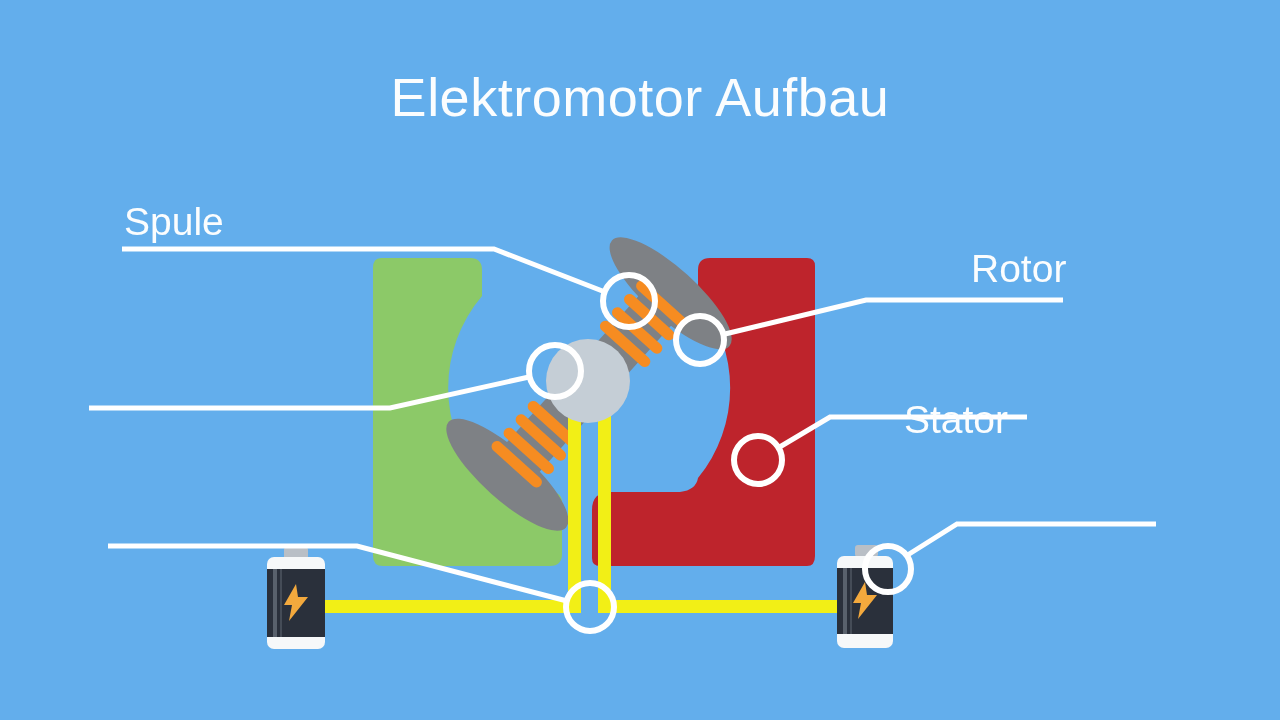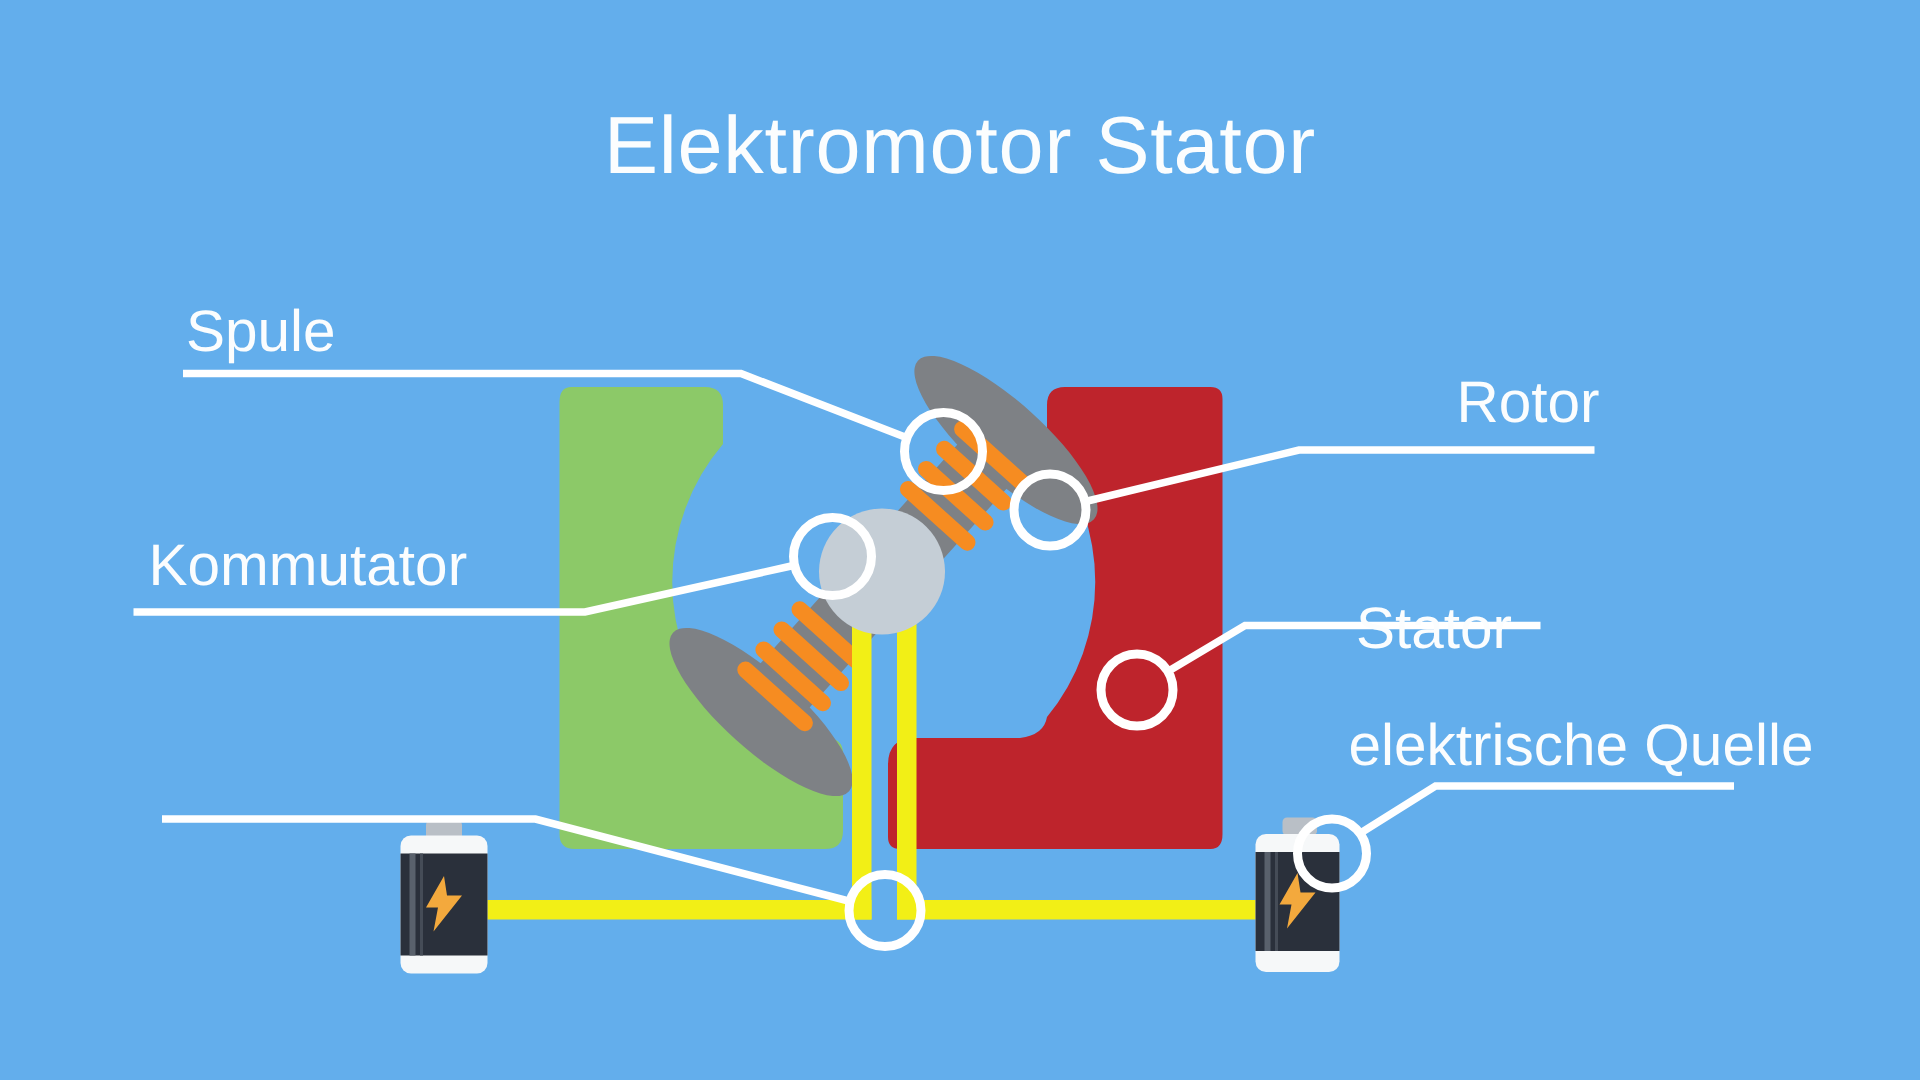--- a/index.html
+++ b/index.html
@@ -22,21 +22,21 @@
   .lbl-kommutator{left:99px;top:358px;}
   .lbl-stator{left:904px;top:380px;margin-top:20px;}
   .lbl-buersten{left:124px;top:496px;}
   .lbl-quelle{left:899px;top:478px;}
 </style>
 </head>
 <body>
 
 <div class="stage">
 
-  <div class="title">Elektromotor Stator</div>
+  <div class="title">Elektromotor Aufbau</div>
 
   <svg class="layer" viewBox="0 0 1280 720">
 
     <path fill="var(--green)" d="M381 258 H470 Q482 258 482 270 V296 A142 142 0 0 0 482 480 Q483 490 496 492 H550 Q562 492 562 502 V554 Q562 566 550 566 H383 Q373 566 373 556 V268 Q373 258 381 258 Z"></path>
     <path fill="var(--red)" d="M710 258 H807 Q815 258 815 266 V556 Q815 566 807 566 H600 Q592 566 592 558 V510 Q592 492 610 492 H680 Q696 490 698 478 A142 142 0 0 0 698 298 V270 Q698 258 710 258 Z"></path>
 
     <g transform="rotate(-48 589 384)">
       <rect x="467" y="362" width="244" height="44" rx="8" fill="var(--rotor_gray)"></rect>
       <ellipse cx="711" cy="384" rx="25" ry="79" fill="var(--rotor_gray)"></ellipse>
       <ellipse cx="467" cy="384" rx="25" ry="79" fill="var(--rotor_gray)"></ellipse>
@@ -93,17 +93,15 @@
       <circle cx="700" cy="340" r="24"></circle>
       <circle cx="555" cy="371" r="26"></circle>
       <circle cx="758" cy="460" r="24"></circle>
       <circle cx="590" cy="607" r="24"></circle>
       <circle cx="888" cy="569" r="23"></circle>
     </g>
   </svg>
 
   <div class="lbl lbl-spule">Spule</div>
   <div class="lbl lbl-rotor">Rotor</div>
-  <div class="lbl lbl-kommutator">Kommutator</div>
   <div class="lbl lbl-stator">Stator</div>
-  <div class="lbl lbl-quelle">elektrische Quelle</div>
 
 </div>
 
 </body></html>

